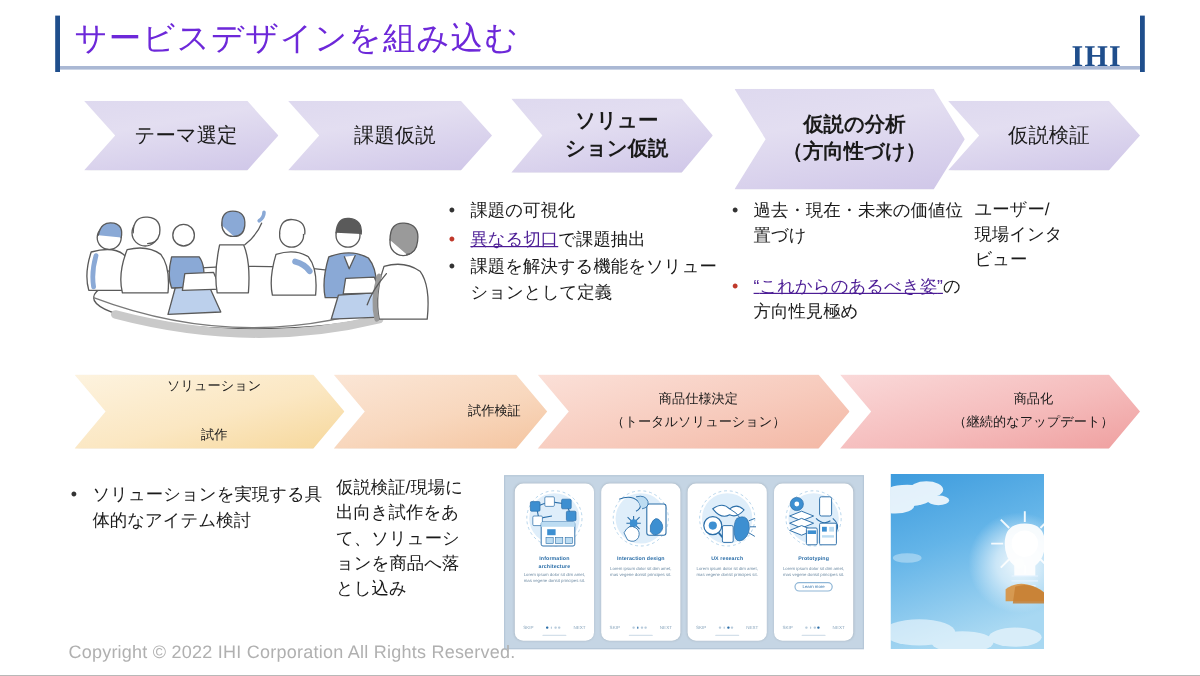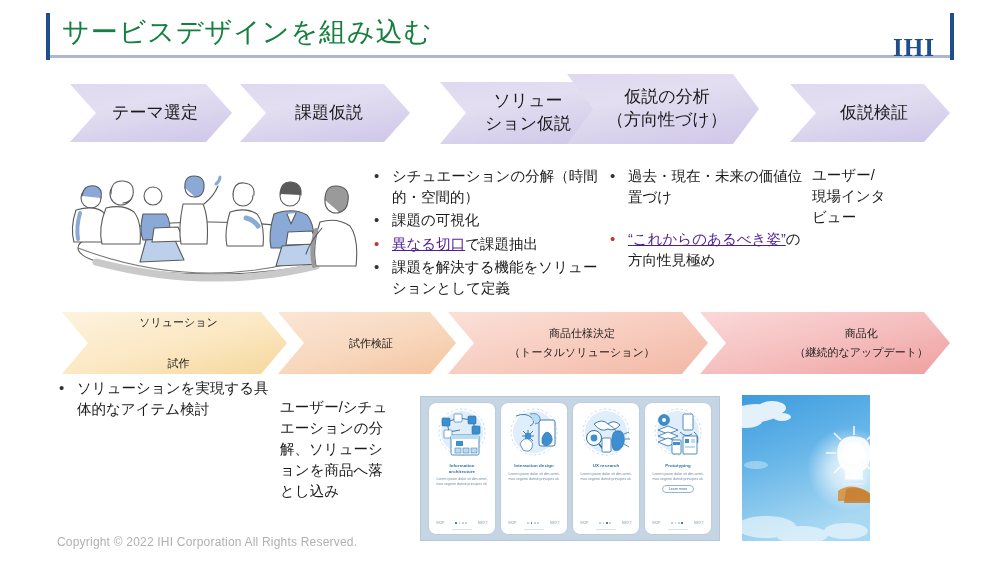--- a/index.html
+++ b/index.html
@@ -18,21 +18,21 @@
   #title-accent-left{
     position:absolute;left:46px;top:13px;width:4px;height:47px;
     background:#1f4e8c;
   }
   #title-accent-right{
     position:absolute;left:950px;top:13px;width:4px;height:47px;
     background:#1f4e8c;
   }
   #page-title{
     position:absolute;left:62px;top:14px;
-    font-size:27px;color:#15803d;letter-spacing:1px;
+    font-size:27px;color:#6d28d9;letter-spacing:1px;
     font-weight:400;white-space:nowrap;
   }
   #header-rule{
     position:absolute;left:50px;top:55px;width:900px;height:3px;
     background:#aab8d4;
   }
   #ihi-logo{
     position:absolute;left:893px;top:22px;
     font-family:"Liberation Serif","DejaVu Serif",serif;
     font-size:25px;font-weight:bold;color:#1f4e8c;letter-spacing:1px;margin-top:12px;
@@ -71,21 +71,21 @@
     content:"•";position:absolute;left:2px;top:-1px;
     font-size:15px;color:#333;
   }
   ul.bul li.red::before{color:#c0392b;}
   .red-t{color:#4c1d95;text-decoration:underline;}
   .plain-col{line-height:1.45;}
 
   
   #copyright{
     position:absolute;left:57px;top:535px;
-    font-size:12px;color:#b0b0b0;letter-spacing:.2px;
+    font-size:15px;color:#b0b0b0;letter-spacing:.2px;
   }
   #page-num{
     position:absolute;left:925px;top:525px;
     font-size:26px;color:#8d8d8d;font-weight:300;margin-top:48px;
   }
 
   
   #meeting-illo{position:absolute;left:58px;top:166px;width:305px;height:122px;}
 
   
@@ -143,25 +143,25 @@
     <div id="title-accent-right"></div>
   </div>
 
   <div class="row1">
     <div class="chev" style="left:70px;width:162px;">
       <span class="chev-label">テーマ選定</span>
     </div>
     <div class="chev" style="left:240px;width:170px;">
       <span class="chev-label">課題仮説</span>
     </div>
-    <div class="chev two-line" style="left:440px;width:168px;">
+    <div class="chev two-line" style="left:426px;width:168px;font-weight:bold;">
       <span class="chev-label">ソリュー
 ション仮説</span>
     </div>
-    <div class="chev two-line" style="left:567px;width:192px;top:74px;height:70px;">
+    <div class="chev two-line" style="left:612px;width:192px;top:74px;height:84px;font-weight:bold;">
       <span class="chev-label">仮説の分析
 （方向性づけ）</span>
     </div>
     <div class="chev" style="left:790px;width:160px;">
       <span class="chev-label">仮説検証</span>
     </div>
   </div>
 
   <div id="meeting-illo">
     <svg viewBox="0 0 305 122" width="305" height="122" xmlns="http://www.w3.org/2000/svg">
@@ -207,21 +207,20 @@
         <path d="M267 34 q0 -15 12 -14 q13 1 11 15 q-1 10 -9 11" fill="#9a9a9a" stroke="#5a5a5a"></path>
         <path d="M262 56 q-8 24 -4 44 l40 0 q3 -28 -6 -40 q-13 -9 -30 -4 z" fill="#fff"></path>
         <path d="M258 64 q-6 20 -2 36" stroke="#9a9a9a" stroke-width="4"></path>
         <path d="M264 62 q-12 14 -16 26" stroke="#5a5a5a"></path>
       </g>
     </svg>
   </div>
 
   <div class="txt-col" style="left:372px;top:166px;width:238px;font-size:14.5px;">
     <ul class="bul">
-      <li><span>シチュエーションの分解（時間的・空間的）</span></li>
       <li><span>課題の可視化</span></li>
       <li class="red"><span class="red-t">異なる切口</span><span>で課題抽出</span></li>
       <li><span>課題を解決する機能をソリューションとして定義</span></li>
     </ul>
   </div>
 
   <div class="txt-col" style="left:608px;top:166px;width:200px;font-size:14.5px;">
     <ul class="bul">
       <li style="margin-bottom:22px;"><span>過去・現在・未来の価値位置づけ</span></li>
       <li class="red"><span class="red-t">“</span><span class="red-t">これからのあるべき姿</span><span class="red-t">”</span><span>の方向性見極め</span></li>
@@ -231,40 +230,40 @@
   <div class="txt-col plain-col" style="left:812px;top:165px;width:130px;font-size:14.5px;white-space:pre-line;">ユーザー/
 現場インタ
 ビュー</div>
 
   <div class="row2">
     <div class="chev" style="left:62px;width:225px;background:linear-gradient(165deg,#fdf3df 0%,#fbe7c2 55%,#f6d79a 100%);">
       <span class="chev-label" style="line-height:1.9;">ソリューション
 
 試作</span>
     </div>
-    <div class="chev" style="left:278px;width:178px;background:linear-gradient(165deg,#fbe6d6 0%,#f8d7bd 55%,#f4c49f 100%);">
+    <div class="chev" style="left:278px;width:178px;background:linear-gradient(165deg,#fbe6d6 0%,#f8d7bd 55%,#f4c49f 100%);justify-content:flex-end;">
       <span class="chev-label">試作検証</span>
     </div>
     <div class="chev" style="left:448px;width:260px;background:linear-gradient(165deg,#fbe0d8 0%,#f7cbbd 55%,#f3b7a4 100%);">
       <span class="chev-label" style="line-height:1.7;">商品仕様決定
 （トータルソリューション）</span>
     </div>
     <div class="chev" style="left:700px;width:250px;background:linear-gradient(165deg,#fad9d9 0%,#f5bcbc 55%,#ef9f9f 100%);justify-content:flex-end;">
       <span class="chev-label" style="line-height:1.7;">商品化
 （継続的なアップデート）</span>
     </div>
   </div>
 
-  <div class="txt-col" style="left:57px;top:378px;width:222px;font-size:14.5px;">
+  <div class="txt-col" style="left:57px;top:403px;width:222px;font-size:14.5px;">
     <ul class="bul">
       <li style="margin-bottom:20px;"><span>ソリューションを実現する具体的なアイテム検討</span></li>
     </ul>
   </div>
 
-  <div class="txt-col plain-col" style="left:280px;top:397px;width:108px;font-size:14.5px;">ユーザー/シチュエーションの分解、ソリューションを商品へ落とし込み</div>
+  <div class="txt-col plain-col" style="left:280px;top:397px;width:108px;font-size:14.5px;">仮説検証/現場に出向き試作をあて、ソリューションを商品へ落とし込み</div>
 
   <div id="app-cards">
 
     <div class="phone">
       <svg class="art" viewBox="0 0 56 52" xmlns="http://www.w3.org/2000/svg">
         <circle cx="28" cy="24" r="21" fill="#dfeefa"></circle>
         <circle cx="28" cy="24" r="23" fill="none" stroke="#9cc6e4" stroke-width=".6" stroke-dasharray="2.4 2.4"></circle>
         <g stroke="#2b6ea8" stroke-width=".9" fill="none">
           <path d="M13 14 L24 10 M24 10 L38 12 M13 14 L15 24 M15 24 L26 22 M38 12 L42 22"></path>
         </g>

